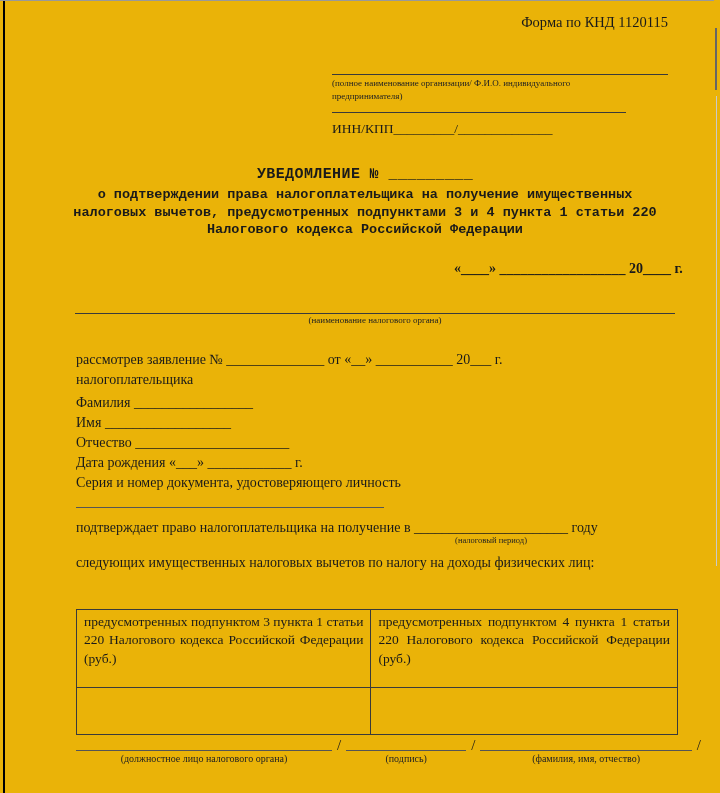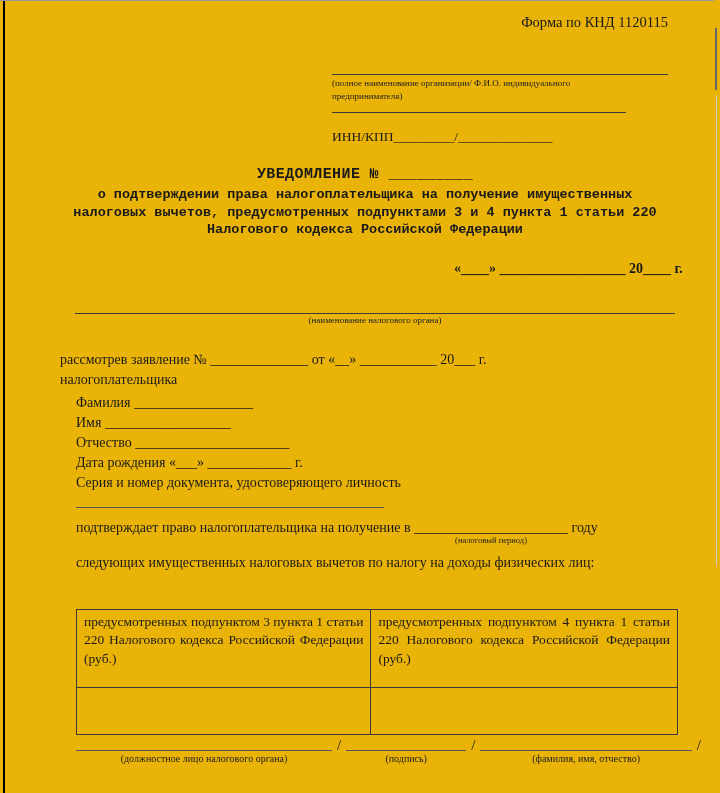--- a/index.html
+++ b/index.html
@@ -20,38 +20,38 @@
 
   .knd {
     position:absolute; top:14px; right:52px;
     font-size:14.5px; white-space:nowrap;
   }
 
   .org-block { position:absolute; left:332px; top:74px; width:336px; }
   .rule  { height:0; border-top:1.6px solid #3a3a3a; }
   .org-caption { font-size:9px; line-height:1.45; margin-top:2px; width:300px; color:#222; }
   .org-rule2 { width:294px; margin-top:9px; }
-  .inn-line { font-size:13.5px; margin-top:16px; white-space:nowrap; }
+  .inn-line { font-size:13.5px; margin-top:8px; white-space:nowrap; }
 
   .title-block {
     position:absolute; left:60px; top:166px; width:610px;
     text-align:center; font-weight:bold;font-family:Liberation Mono, monospace;
   }
   .title-main { font-size:15px; letter-spacing:0.4px; margin-bottom:3px; white-space:nowrap; }
   .title-sub  { font-size:13.5px; line-height:1.3; white-space:nowrap; }
 
   .date-line {
     position:absolute; left:430px; top:261px;
     font-weight:bold; font-size:14px; white-space:nowrap;margin-left:24px;
   }
 
   .authority { position:absolute; left:75px; top:313px; width:600px; text-align:center; }
   .authority-caption { font-size:9px; margin-top:1px; color:#222; }
 
-  .reviewed { position:absolute; left:60px; top:350px; font-size:14px; line-height:1.45; }
+  .reviewed { position:absolute; left:76px; top:350px; font-size:14px; line-height:1.45; }
   .reviewed div { white-space:nowrap; }
 
   .fields { position:absolute; left:76px; top:393px; font-size:14px; line-height:1.43; }
   .fields div { white-space:nowrap; }
 
   .doc-underline { position:absolute; left:76px; top:507px; width:308px; border-top:1.6px solid #555; }
 
   .confirm { position:absolute; left:76px; top:520px; width:640px; font-size:14px; }
   .confirm-l1 { white-space:nowrap; }
   .blank-wrap { position:relative; display:inline-block; }

